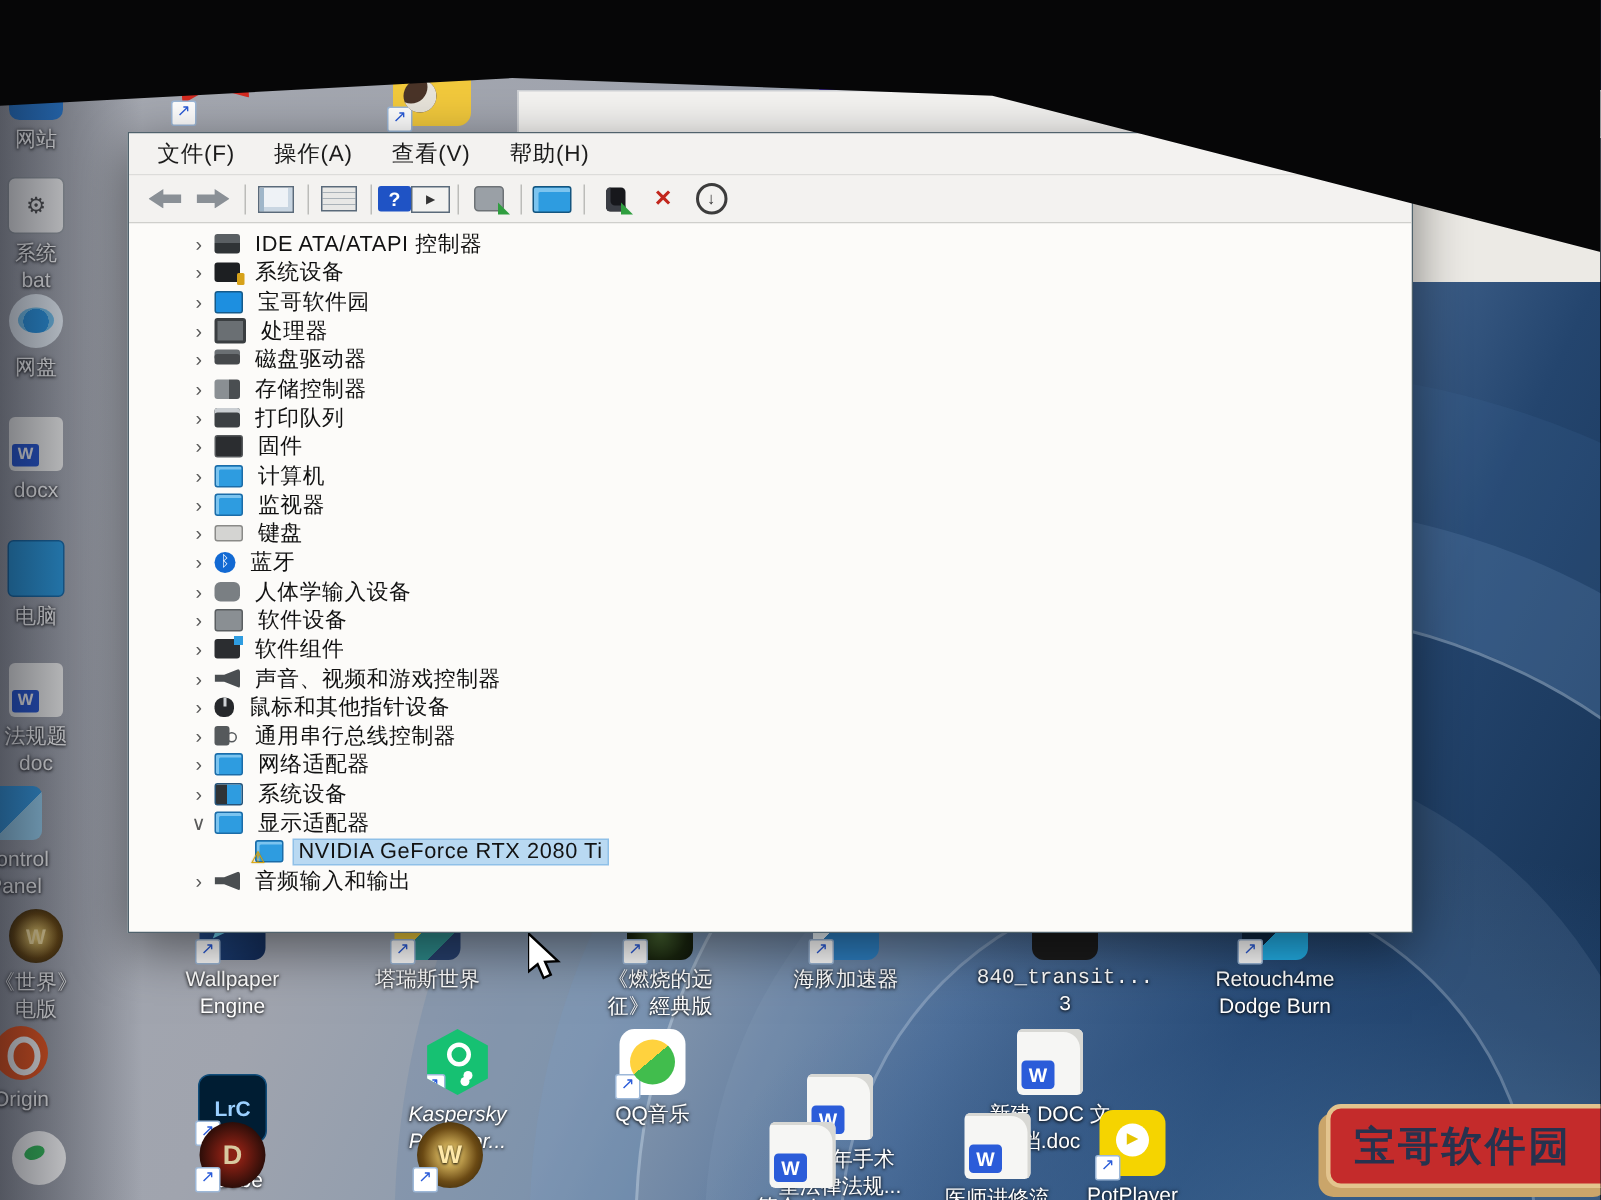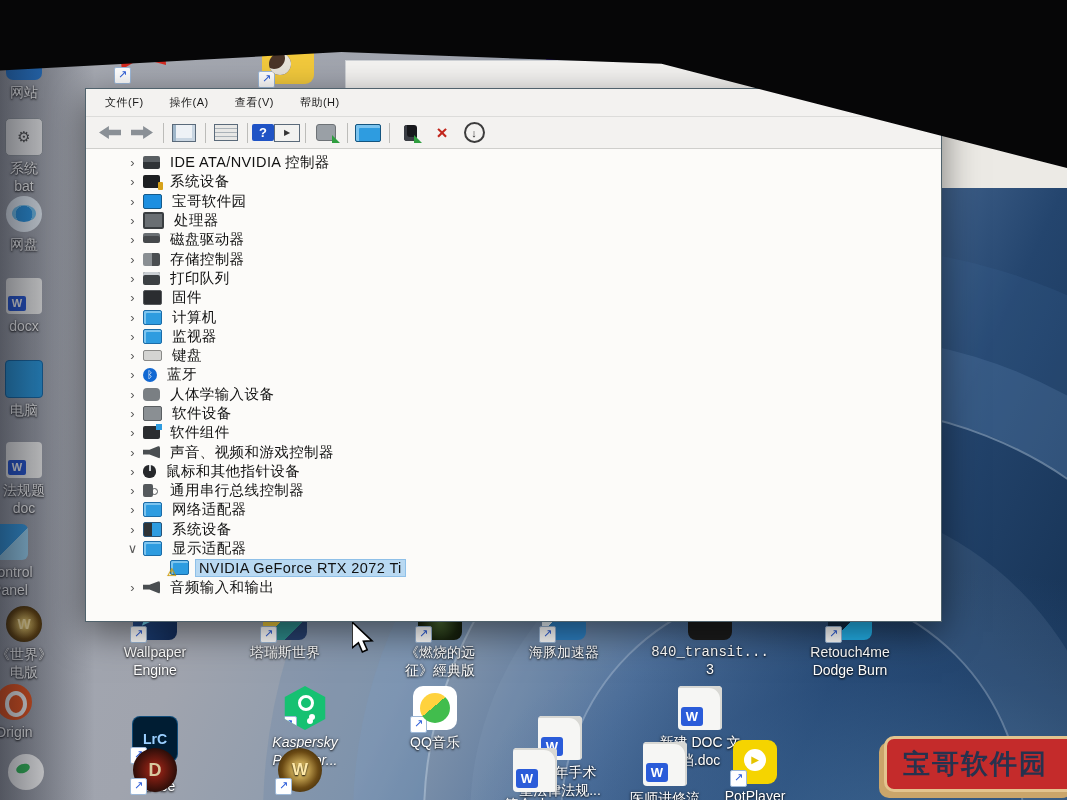--- a/index.html
+++ b/index.html
@@ -119,21 +119,21 @@
   .win{position:absolute;left:85px;top:88px;width:855px;height:532px;z-index:3;
     background:#fcfbf9;border:1px solid #50626c;box-shadow:0 10px 34px rgba(0,0,0,.5);
     display:flex;flex-direction:column;}
   .titlebar{height:30px;background:#2598ae;display:flex;align-items:center;padding:0 10px;flex:none;}
   .tb-appicon{position:relative;width:17px;height:14px;background:#d7dade;border:1px solid #5a5f66;border-radius:2px;margin-right:9px;}
   .tb-appicon::before{content:"";position:absolute;left:3px;top:2px;right:3px;height:5px;background:#7f8realize89;background:#7f8589;}
   .tb-appicon::after{content:"";position:absolute;left:2px;bottom:-4px;width:4px;height:3px;background:#5a5f66;box-shadow:7px 0 0 #5a5f66;}
   .title{color:#f2fbfd;font-size:15px;letter-spacing:1px;}
   .menubar{height:27px;background:#f3f2f0;border-bottom:1px solid #dcdcda;display:flex;align-items:center;
     padding-left:6px;flex:none;}
-  .menu-item{padding:0 13px;font-size:11px;color:#1b1b1b;letter-spacing:.5px;}
+  .menu-item{padding:0 13px;font-size:15px;color:#1b1b1b;letter-spacing:.5px;}
   .toolbar{height:31px;background:#f3f2f0;border-bottom:1px solid #cfcfcc;display:flex;align-items:center;
     padding-left:8px;flex:none;}
   .tbi{position:relative;width:32px;height:24px;display:flex;align-items:center;justify-content:center;flex:none;}
   .tb-sep{width:10px;}
   .tb-sep::before{content:"";width:1px;height:20px;background:#bcbcb9;display:block;margin:0 auto;}
   .tb-back::before,.tb-forward::before{content:"";width:22px;height:13px;background:#8a9096;}
   .tb-back::before{clip-path:polygon(45% 0,45% 28%,100% 28%,100% 72%,45% 72%,45% 100%,0 50%);}
   .tb-forward::before{clip-path:polygon(55% 0,55% 28%,0 28%,0 72%,55% 72%,55% 100%,100% 50%);}
   .tb-properties::before{content:"";width:22px;height:16px;background:#eef2f6;border:1px solid #5a6a7a;
     box-shadow:inset 3px 0 0 #9fb6c9, inset -3px -3px 0 #c9d6e2;}
@@ -501,21 +501,21 @@
 
       <span class="tbi tb-disable">
         <span>↓</span>
       </span>
     </div>
   <div class="tree">
 
       <div class="trow">
         <span class="chev">›</span>
         <span class="ti ic-ide"></span>
-        <span class="tlabel">IDE ATA/NVIDIA 控制器</span>
+        <span class="tlabel">IDE ATA/ATAPI 控制器</span>
       </div>
 
       <div class="trow">
         <span class="chev">›</span>
         <span class="ti ic-security"></span>
         <span class="tlabel">系统设备</span>
       </div>
 
       <div class="trow">
         <span class="chev">›</span>
@@ -629,21 +629,21 @@
         <span class="chev">∨</span>
         <span class="ti ic-display"></span>
         <span class="tlabel">显示适配器</span>
       </div>
 
       <div class="trow selected indent1">
         <span class="chev"></span>
         <span class="ti ic-display">
           <span class="warn"></span>
         </span>
-        <span class="tlabel">NVIDIA GeForce RTX 2072 Ti</span>
+        <span class="tlabel">NVIDIA GeForce RTX 2080 Ti</span>
       </div>
 
       <div class="trow">
         <span class="chev">›</span>
         <span class="ti ic-audio"></span>
         <span class="tlabel">音频输入和输出</span>
       </div>
     </div>
 </div>
 

